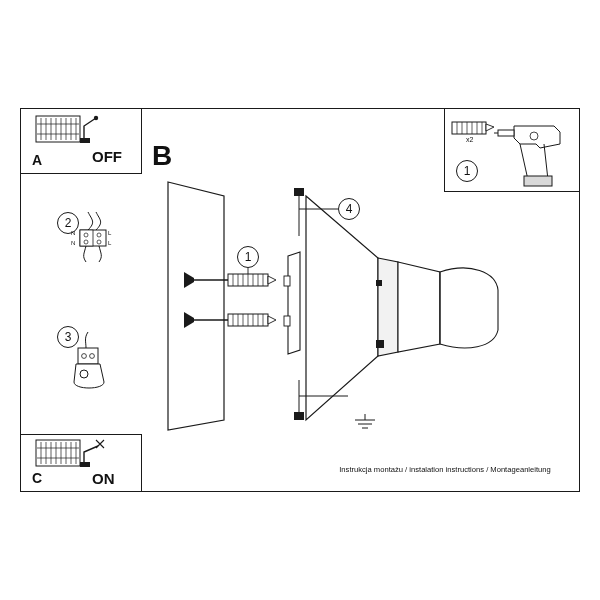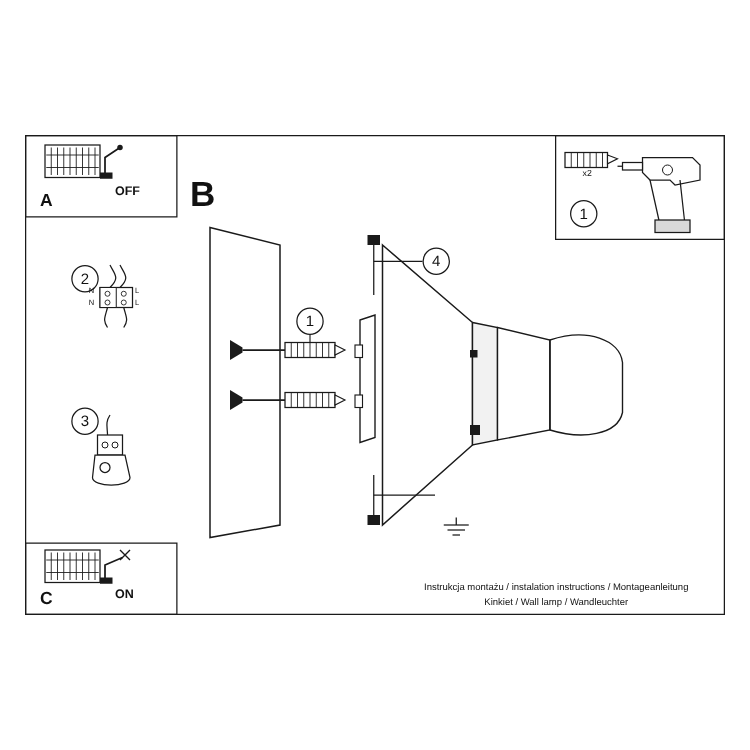--- a/index.html
+++ b/index.html
@@ -42,21 +42,21 @@
     letter-spacing: 0.5px;
   }
   .bigletter {
     position: absolute;
     font-size: 28px;
     font-weight: 700;
     color: #111;
   }
   .onoff {
     position: absolute;
-    font-size: 10px;
+    font-size: 15px;
     font-weight: 700;
     color: #111;
     text-align: right;
   }
   .callout {
     position: absolute;
     width: 22px;
     height: 22px;
     border: 1px solid #1a1a1a;
     border-radius: 50%;
@@ -285,15 +285,14 @@
   <div class="onoff" style="left:92px; top:470px;">ON</div>
 
   <div class="bigletter" style="left:152px; top:140px;">B</div>
 
   <div style="position:absolute; left:71px; top:230px; font-size:6px; color:#111;">N</div>
   <div style="position:absolute; left:108px; top:230px; font-size:6px; color:#111;">L</div>
   <div style="position:absolute; left:71px; top:240px; font-size:6px; color:#111;">N</div>
   <div style="position:absolute; left:108px; top:240px; font-size:6px; color:#111;">L</div>
 
   <div class="caption" style="left:320px; top:464px; width:250px;">Instrukcja montażu / instalation instructions / Montageanleitung</div>
-  <div class="caption" style="left:320px; top:476px; width:250px;">Kinkiet / Wall lamp / Wandleuchter</div>
 
 </div>
 
 </body></html>

